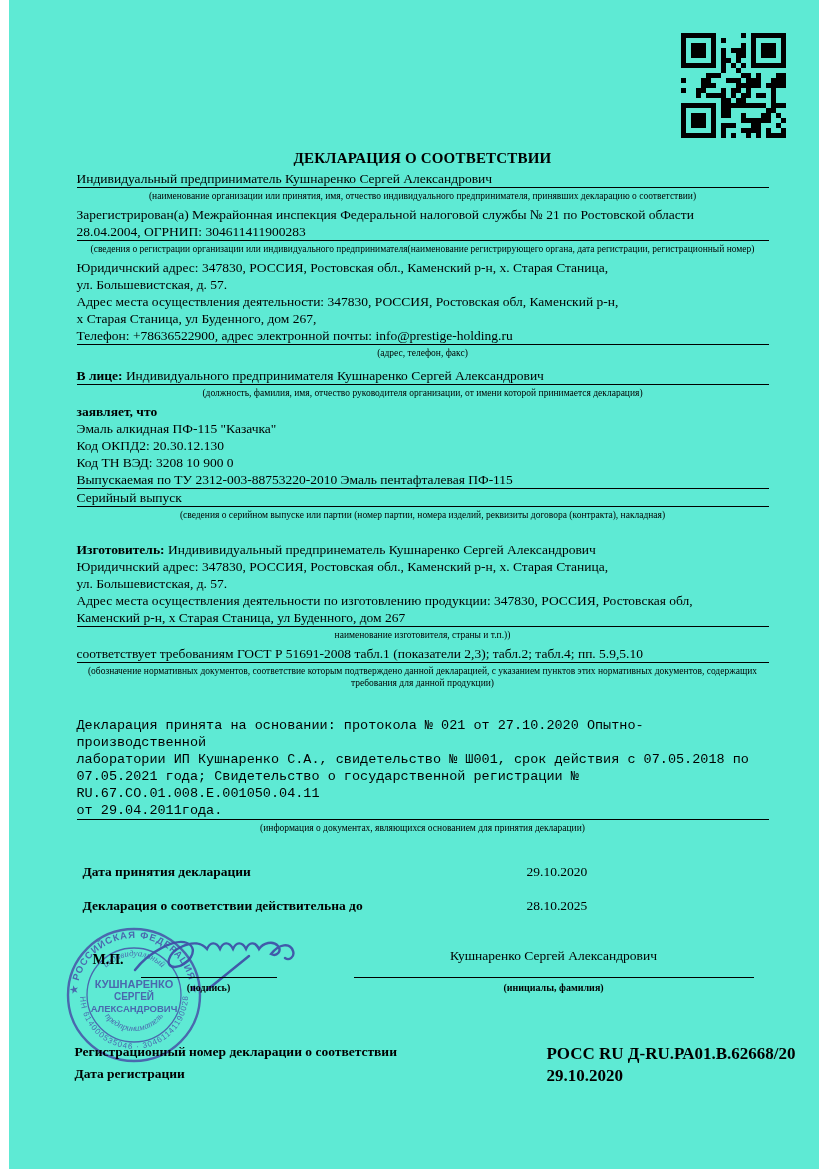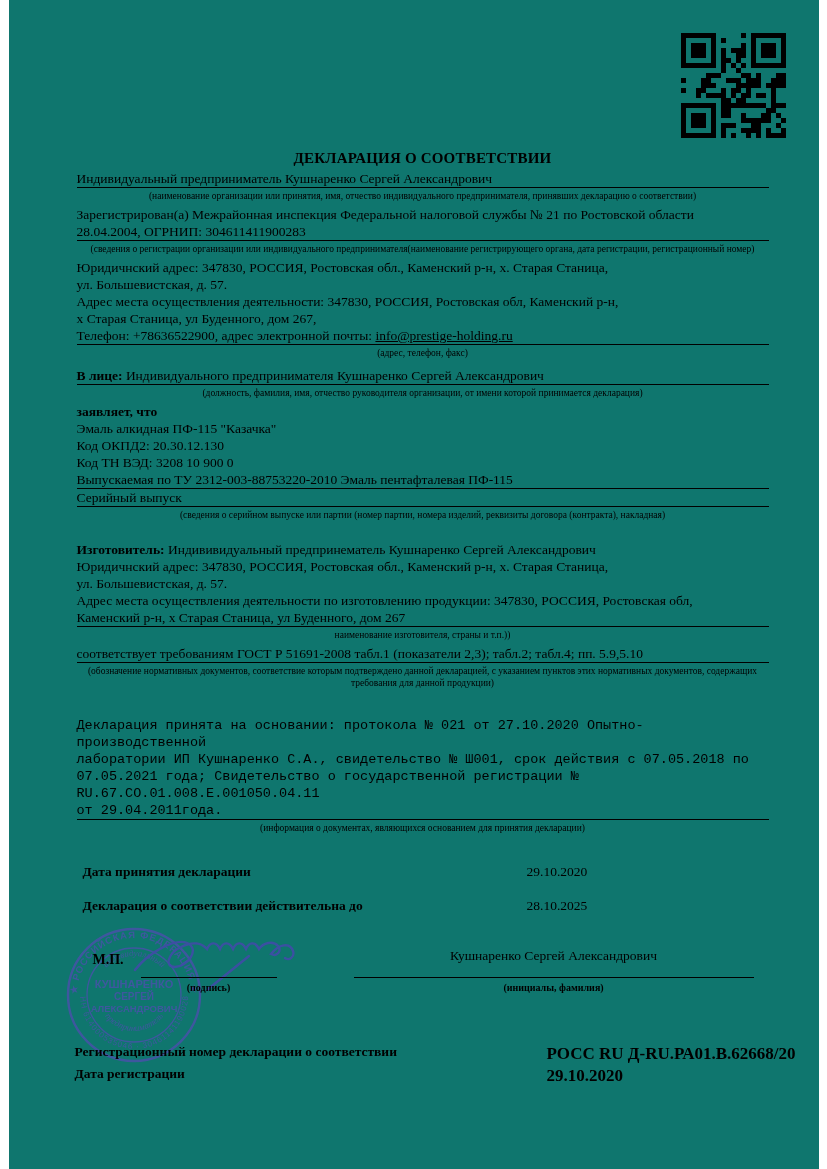--- a/index.html
+++ b/index.html
@@ -1,24 +1,24 @@
 <!DOCTYPE html>
 <html><head>
 <meta charset="utf-8">
 <style>
   html,body{margin:0;padding:0;background:#fff;}
-  .page{position:relative;width:810px;height:1169px;background:#0f766e;margin:0 auto;
+  .page{position:relative;width:810px;height:1169px;background:#5eead4;margin:0 auto;
         font-family:"Liberation Serif","DejaVu Serif",serif;color:#000;overflow:hidden;}
   .content{position:absolute;left:68px;top:150px;width:692px;}
   .title{font-size:15px;font-weight:bold;text-align:center;margin:0 0 3px 0;letter-spacing:.2px;}
   .line{font-size:13.5px;line-height:17px;}
   .u{border-bottom:1.5px solid #000;}
   .cap{font-size:9.5px;line-height:12px;text-align:center;margin:2px 0 4px 0;}
   .b{font-weight:bold;}
-  .email{text-decoration:underline;}
+  .email{}
   .gap8{margin-top:8px;} .gap20{margin-top:20px;} .gap28{margin-top:28px;font-family:Liberation Mono, monospace;}
   .abs{position:absolute;}
   .lbl{font-size:13.5px;font-weight:bold;}
   .val{font-size:13.5px;}
   .valb{font-size:17px;font-weight:bold;}
   .sigline{border-top:1.5px solid #000;height:0;}
   .sigcap{font-size:10px;font-weight:bold;text-align:center;margin-top:2px;}
   .namecenter{font-size:13.5px;text-align:center;}
   .qr{position:absolute;left:672px;top:33px;width:105px;height:105px;}
   .stamp{position:absolute;left:54px;top:924px;width:142px;height:142px;opacity:.85;}

